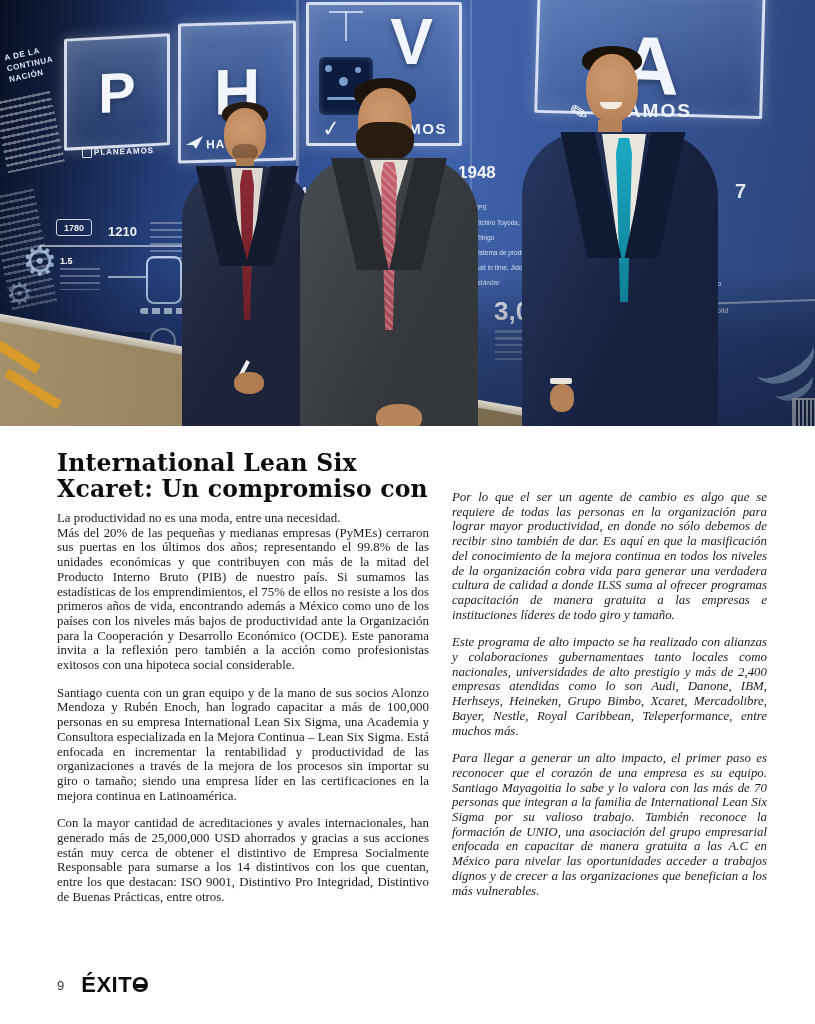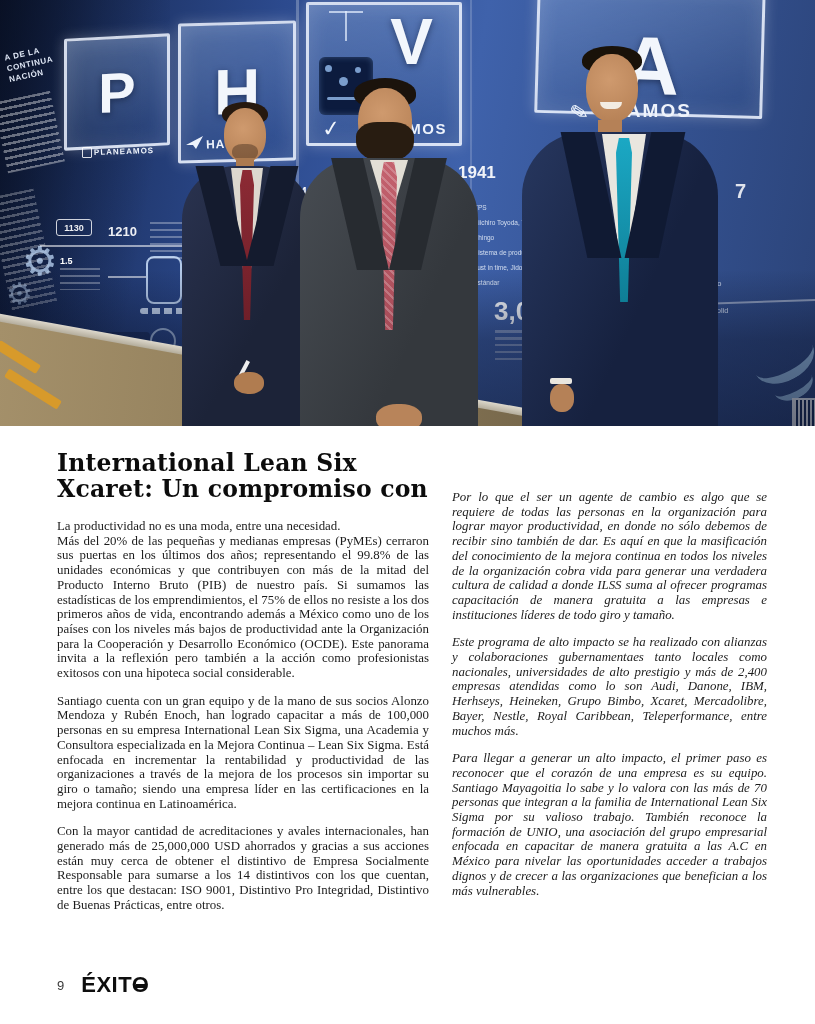--- a/index.html
+++ b/index.html
@@ -123,21 +123,21 @@
   .m3 .lapR{left:116px;top:0;width:34px;height:126px;background:#101a33;transform:skewX(-12deg);}
   .m3 .tie{left:94px;top:6px;width:16px;height:164px;background:linear-gradient(#1ba8c4,#0f7e96);
            clip-path:polygon(18% 0,82% 0,100% 9%,74% 100%,26% 100%,0 9%);}
   .m3 .hand{left:28px;top:252px;width:24px;height:28px;background:#b58157;border-radius:45%;}
   .m3 .cuff{left:28px;top:246px;width:22px;height:6px;background:#e9e6df;border-radius:2px;}
 
   
   .col-left{position:absolute;left:57px;top:450px;width:372px;}
   .col-right{position:absolute;left:452px;top:490px;width:315px;font-style:italic;}
   .headline{font-family:"DejaVu Serif",serif;font-weight:800;color:#0c0c0c;
-            font-size:23.5px;line-height:26px;letter-spacing:.2px;margin:0 0 17px 0;}
+            font-size:23.5px;line-height:26px;letter-spacing:.2px;margin:0 0 9px 0;}
   .headline div{display:block;}
   .body-text p{margin:0 0 13px 0;font-size:12.9px;line-height:14.7px;color:#1c1c1c;text-align:justify;}
   .body-text p.lead{margin-bottom:0;text-align:left;}
 
   
   .footer{position:absolute;left:57px;top:972px;display:flex;align-items:center;}
   .pagenum{font-family:"Liberation Sans",sans-serif;font-size:13px;color:#3a3a3a;}
   .logo{position:relative;margin-left:17px;font-family:"Liberation Sans",sans-serif;font-weight:bold;
         font-size:22px;letter-spacing:.5px;color:#0e0e0e;}
   .o-dash{position:absolute;right:3px;top:12px;width:10px;height:3.5px;background:#0e0e0e;}
@@ -188,40 +188,40 @@
     <svg class="plane-svg" width="18" height="14" viewBox="0 0 18 14">
       <polygon points="0,9 17,0 10,13 7,9" fill="#eef3fb"></polygon>
     </svg>
     <span class="wlabel lab-hac">HAC</span>
     <span class="check">✓</span>
     <span class="wlabel lab-amos">AMOS</span>
     <span class="pencil">✎</span>
     <span class="wlabel lab-stamos">STAMOS</span>
 
     <div class="tl-line" style="left:40px;top:245px;width:270px;height:1.5px;"></div>
-    <div class="year y1780">1130</div>
+    <div class="year y1780">1780</div>
     <div class="year y1860">1210</div>
     <div class="skel" style="left:150px;top:222px;width:100px;height:42px;opacity:.8;"></div>
     <div class="year y914">914</div>
     <div class="skel" style="left:255px;top:205px;width:50px;height:34px;opacity:.7;"></div>
 
     <span class="gear" style="left:22px;top:238px;font-size:40px;">⚙</span>
     <span class="gear" style="left:6px;top:276px;font-size:30px;opacity:.65;">⚙</span>
     <div class="gearnote">1.5</div>
     <div class="skel" style="left:60px;top:268px;width:40px;height:22px;opacity:.8;"></div>
 
     <div class="tl-line" style="left:108px;top:276px;width:38px;height:1.5px;"></div>
     <div class="flowbox"></div>
     <div class="dashrow"></div>
     <div class="circ" style="left:150px;top:328px;width:22px;height:22px;"></div>
     <div class="darkpanel" style="left:60px;top:332px;width:90px;height:58px;"></div>
     <div class="darkpanel" style="left:250px;top:330px;width:120px;height:70px;"></div>
 
     <div class="y49icon"></div>
-    <div class="year y1949">1941</div>
+    <div class="year y1949">1948</div>
     <div class="dot" style="left:459px;top:192px;"></div>
     <div class="tl-line" style="left:462px;top:196px;width:1.5px;height:145px;"></div>
     <div class="dot" style="left:459px;top:338px;"></div>
     <div class="notes">
       <span>TPS</span>
       <span>Kiichiro Toyoda, Taiichi Ohno,</span>
       <span>Shingo</span>
       <span>Sistema de producción Toyota</span>
       <span>Just in time, Jidoka, mejora</span>
       <span>estándar</span>

